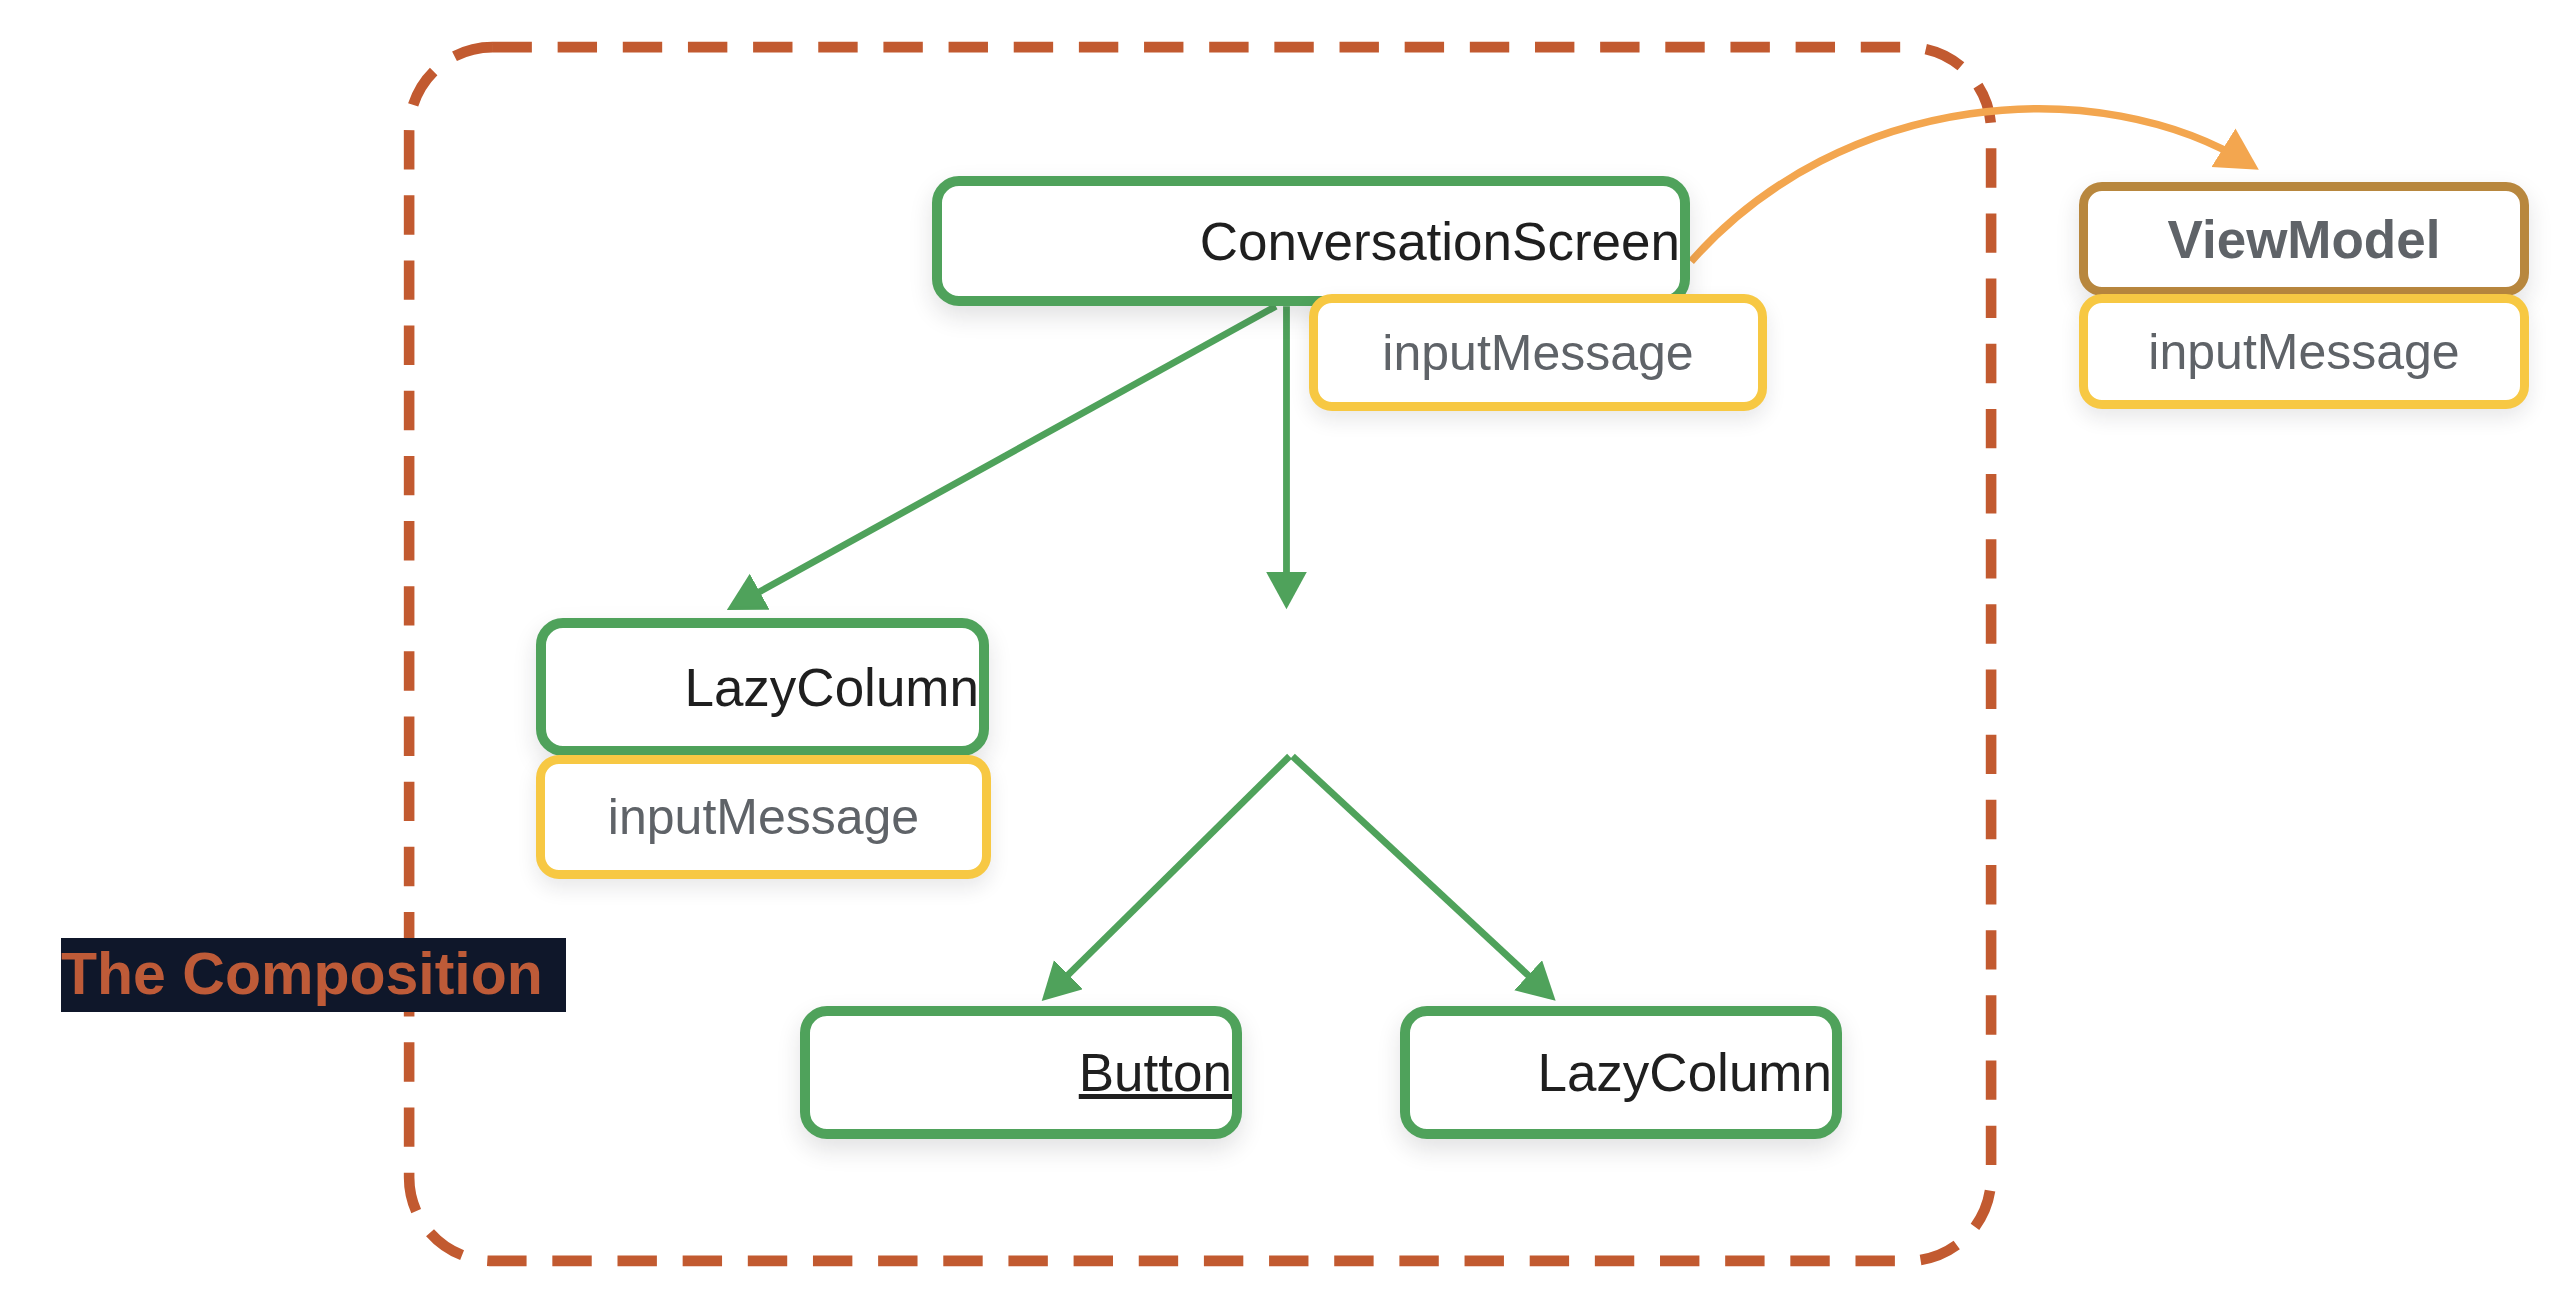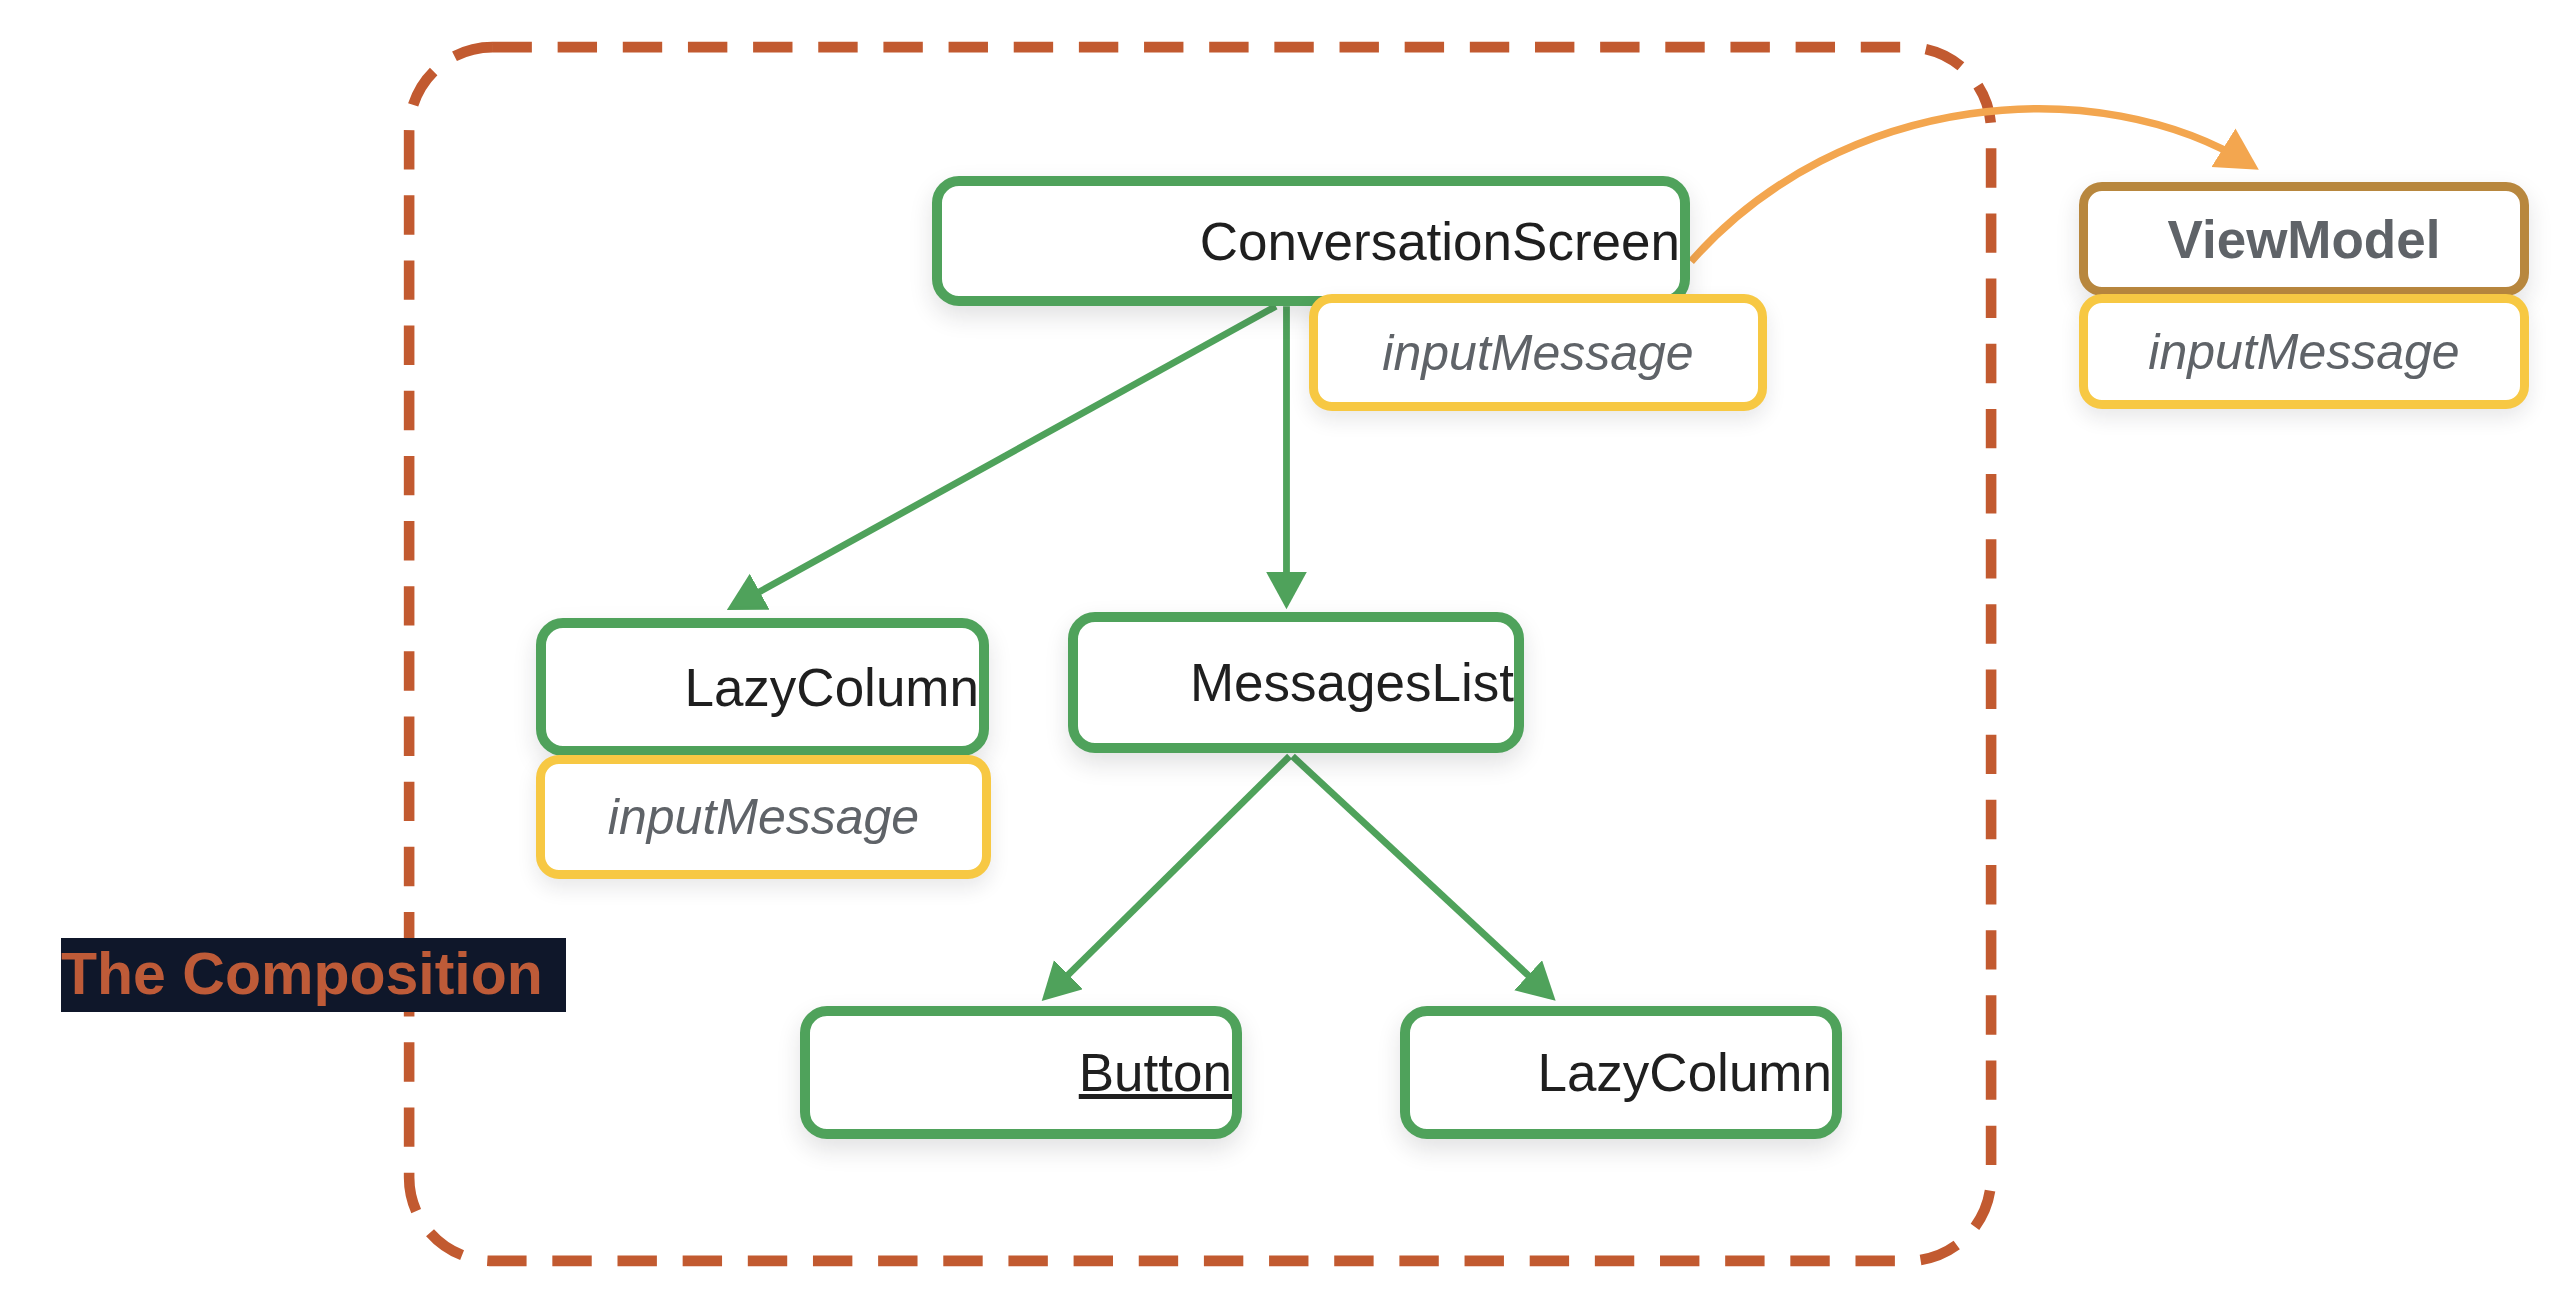--- a/index.html
+++ b/index.html
@@ -37,21 +37,20 @@
     position:absolute;
     box-sizing:border-box;
     background:#ffffff;
     display:flex;align-items:center;justify-content:center;
     border:9.8px solid #F7C843;
     border-radius:23px;
     color:#5f6368;
     font-size:50px;
     z-index:4;
     box-shadow:0 9px 19.7px rgba(32,33,36,.10);
-    font-style:italic;
   }
   .title{
     position:absolute;
     left:61px;top:938px;
     margin:0;
     font-size:59px;
     font-weight:bold;
     color:#BE5B38;
     background:#0f172a;
     padding:6px 23px 6px 0;
@@ -99,23 +98,20 @@
   </div>
 
   <div class="node node-green" style="left:536px;top:618px;width:453px;height:138px;">
     <span>LazyColumn</span>
   </div>
 
   <div class="badge" style="left:536px;top:755px;width:455px;height:124px;">
     <span>inputMessage</span>
   </div>
 
-  <div class="node node-green" style="left:1068px;top:612px;width:456px;height:141px;">
-    <span>MessagesList</span>
-  </div>
 
   <div class="node node-green" style="left:800px;top:1006px;width:442px;height:133px;text-decoration:underline;">
     <span>Button</span>
   </div>
 
   <div class="node node-green" style="left:1377px;top:1006px;width:442px;height:133px;margin-left:23px;">
     <span>LazyColumn</span>
   </div>
 
   <div class="node node-brown" style="left:2079px;top:182px;width:450px;height:114px;">

